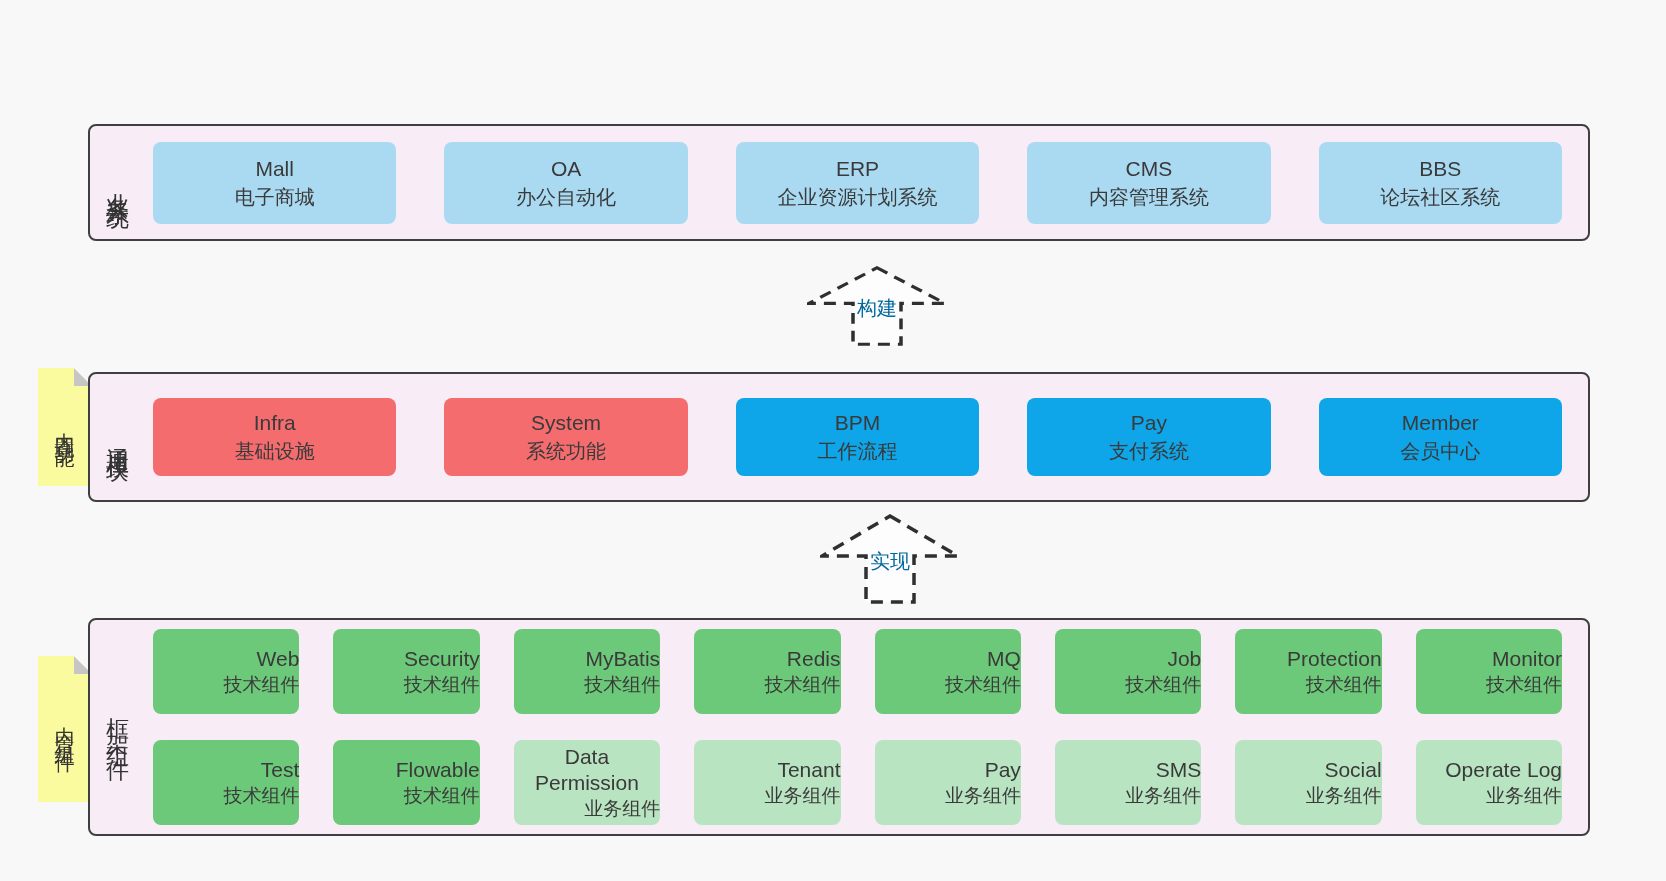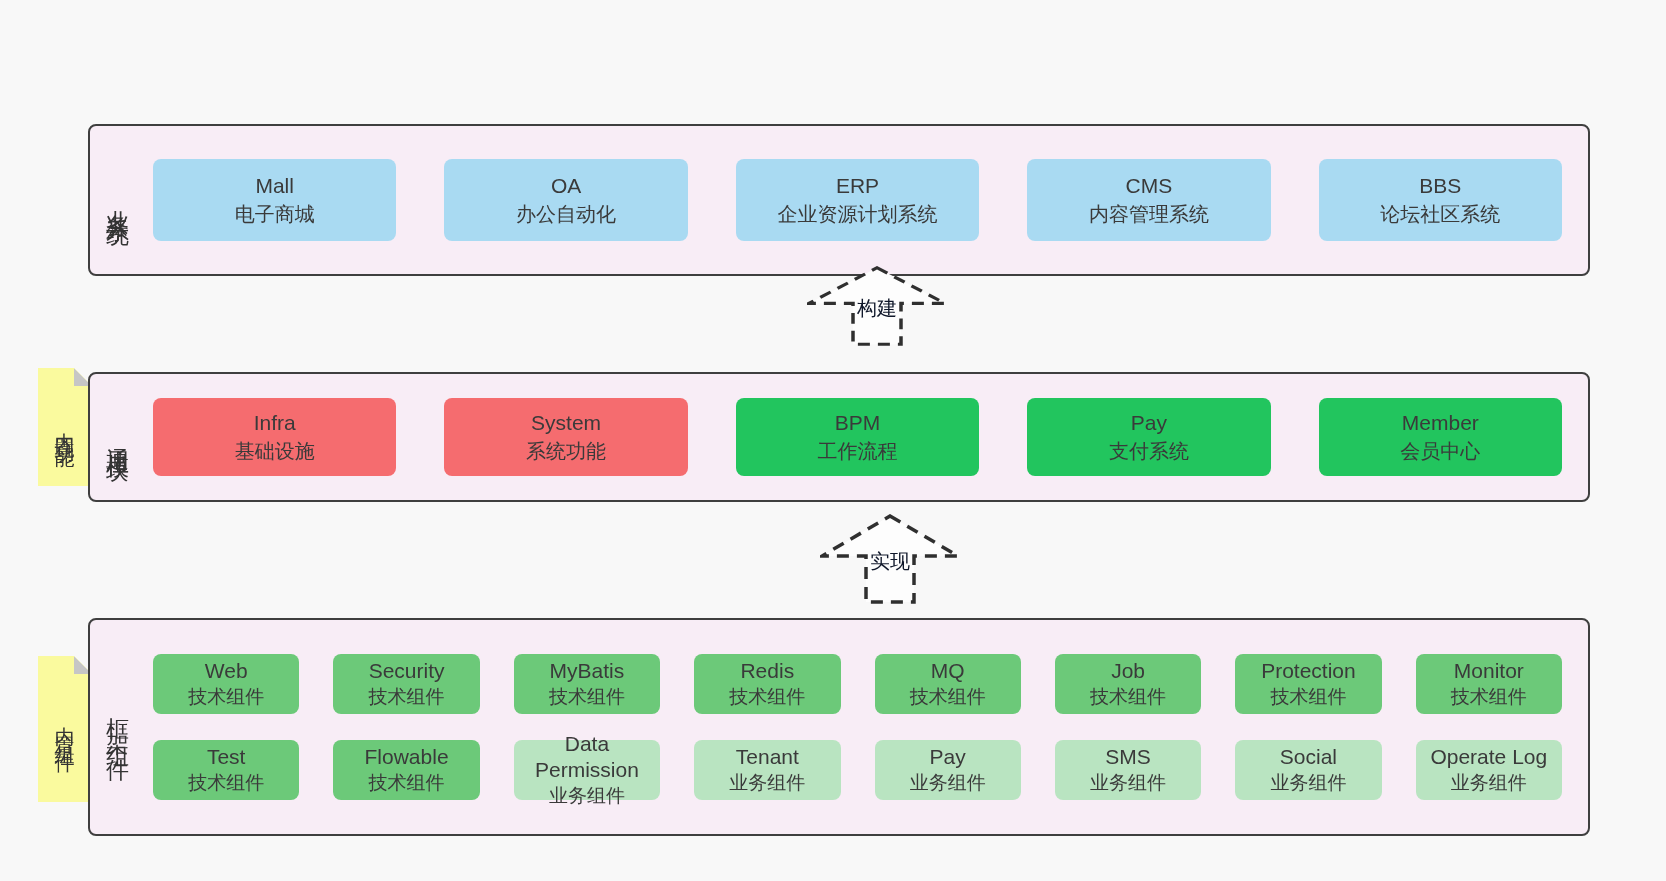--- a/index.html
+++ b/index.html
@@ -15,21 +15,21 @@
 
   
   .layer {
     position:absolute; left:88px; width:1502px;
     background:#f8edf6;
     border:2px solid #3f3f3f;
     border-radius:8px;
     display:flex; align-items:center;
     z-index:1;
   }
-  .layer-1 { top:124px;  height:152px; }
+  .layer-1 { top:124px;  height:117px; }
   .layer-2 { top:372px;  height:130px; }
   .layer-3 { top:618px;  height:218px; }
 
   .layer-label {
     writing-mode:vertical-rl; text-orientation:upright;
     font-size:23px; color:#333; line-height:1;
     letter-spacing:4px;
     margin-left:16px; flex:0 0 auto;
   }
   .layer-3 .layer-label { letter-spacing:14px; }
@@ -48,40 +48,40 @@
   .box .box-name { font-size:21px; line-height:29px; }
   .box .box-desc { font-size:20px; line-height:29px; }
   .layer-1 .box { height:82px; }
   .layer-2 .box { height:78px; }
 
   .rows {
     flex:1; display:flex; flex-direction:column; gap:26px;
     padding:0 26px 0 24px;
   }
   .row { display:flex; gap:34px; }
-  .row .box { height:60px; }
+  .row .box { height:85px;align-items:flex-end; }
   .row .box .box-name { font-size:21px; line-height:26px; }
   .row .box .box-desc { font-size:19px; line-height:26px; }
 
   
   .v-blue   { background:#a9daf2; }
   .v-red    { background:#f56c6f; }
-  .v-pink   { background:#22c55e; }
+  .v-pink   { background:#0ea5e9; }
   .v-green  { background:#6cc979; }
   .v-lgreen { background:#b9e4c1; }
 
   
   .arrow { position:absolute; width:140px; z-index:1; }
   .arrow-1 { left:807px; top:266px; height:80px; }
   .arrow-2 { left:820px; top:514px; height:90px; }
   .arrow svg { position:absolute; inset:0; width:100%; height:100%; }
   .arrow-label {
     position:absolute; left:50%; top:52%;
     transform:translate(-50%,-50%);
-    font-size:20px; color:#0f172a; background:#fdfdfd; padding:0 2px;
+    font-size:20px; color:#0369a1; background:#fdfdfd; padding:0 2px;
     white-space:nowrap;
   }
 
   
   .note {
     position:absolute; left:38px; width:54px;
     background:#fafa9e;
     z-index:0;
     display:flex; align-items:center; justify-content:center;
     clip-path:polygon(0 0, calc(100% - 18px) 0, 100% 18px, 100% 100%, 0 100%);

